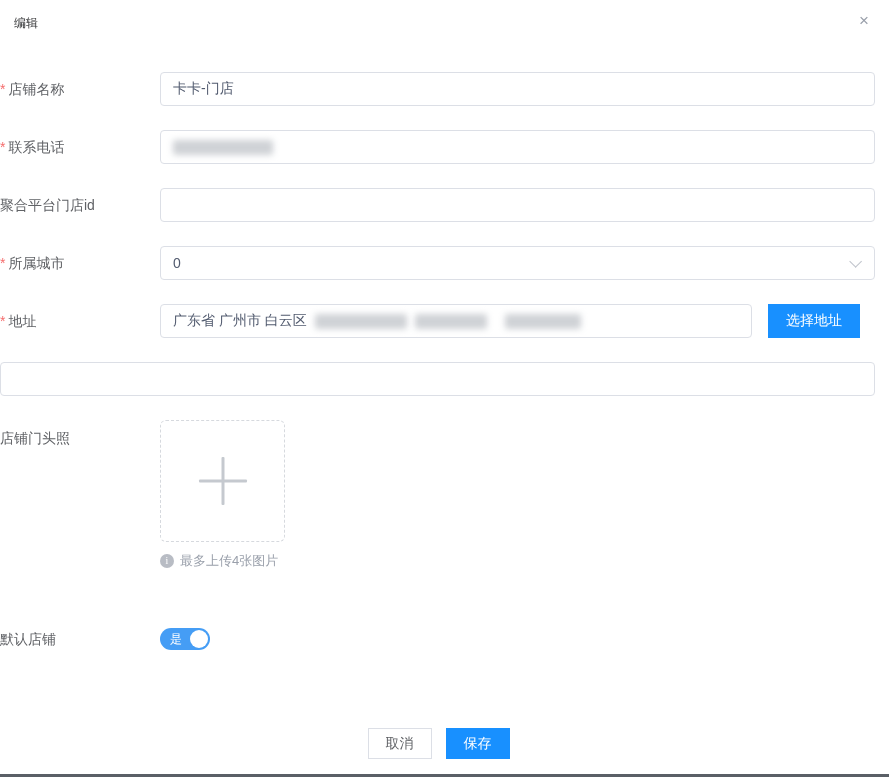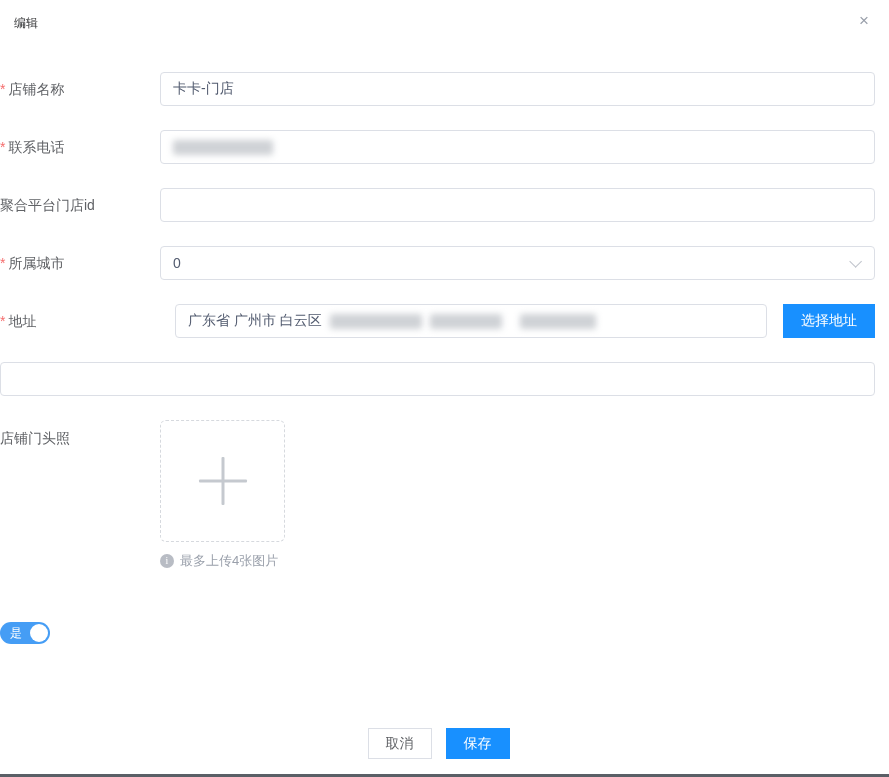--- a/index.html
+++ b/index.html
@@ -41,21 +41,21 @@
   }
   .redact { background:#cfd2d6; filter:blur(3px); border-radius:2px; height:15px; flex:0 0 auto; }
   .redact.r1 { width:100px; }
   .redact.a1 { width:92px; } .redact.a2 { width:72px; } .redact.a3 { width:76px; margin-left:10px; }
   .select-box { cursor:pointer; justify-content:flex-start; }
   .select-value { flex:1; }
   .chevron {
     width:9px; height:9px; border-right:1.5px solid #c0c4cc; border-bottom:1.5px solid #c0c4cc;
     transform:rotate(45deg) translateY(-3px); flex:0 0 auto; margin-right:4px;
   }
-  .addr-ctl { gap:16px;justify-content:flex-end; }
+  .addr-ctl { gap:16px; }
   .addr-input { width:592px; flex:0 0 592px; }
   .btn {
     height:34px; padding:0 17px; border-radius:0; font-size:14px; cursor:pointer;
     border:1px solid #dcdfe6; background:#fff; color:#606266;
     font-family:"Liberation Sans", "DejaVu Sans", sans-serif;
   }
   .btn-primary { background:#1890ff; border-color:#1890ff; color:#fff; }
   .upload-row { align-items:flex-start; }
   .upload-row .form-label { padding-top:8px; line-height:20px; }
   .upload-wrap { display:flex; flex-direction:column; }
@@ -162,20 +162,21 @@
         </div>
         <div class="upload-hint">
           <span class="info-icon">i</span>
           <span>最多上传4张图片</span>
         </div>
       </div>
     </div>
   </div>
 
   <div class="form-row switch-row">
+    <div class="form-label">默认店铺</div>
     <div class="ctl">
       <div class="switch">
         <span class="switch-text">是</span>
         <span class="switch-knob"></span>
       </div>
     </div>
   </div>
 
 </div>
 

